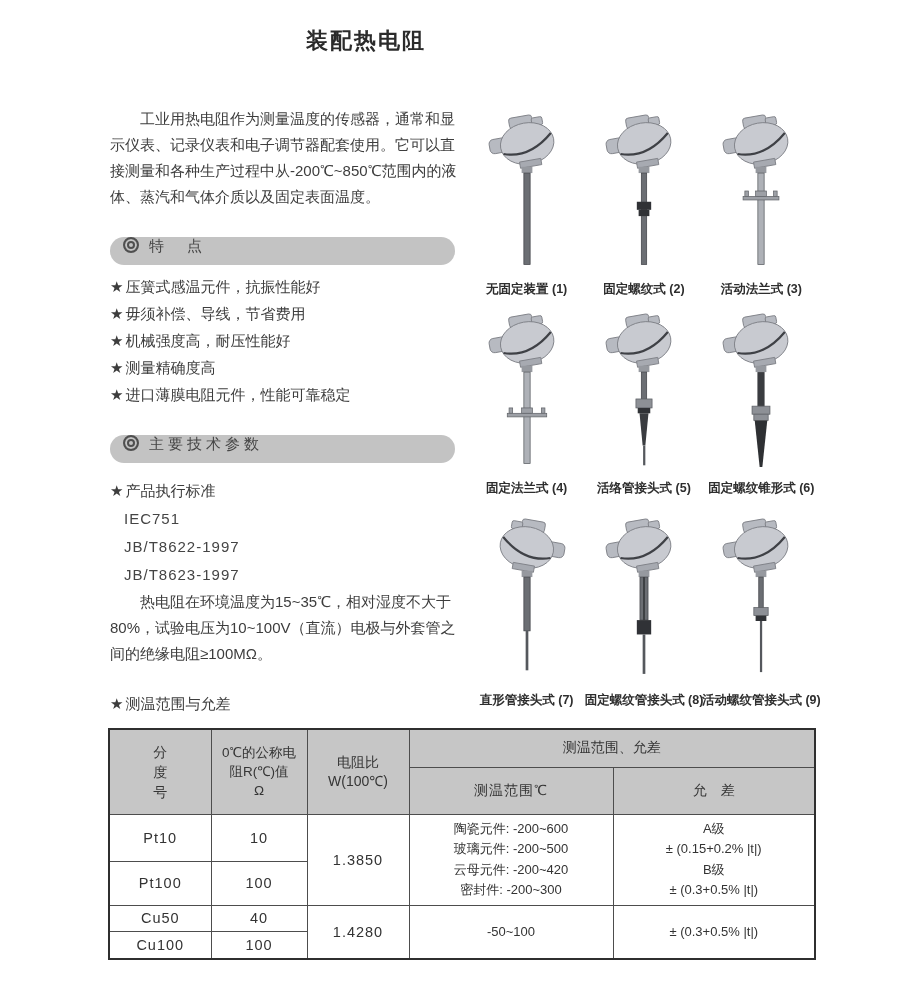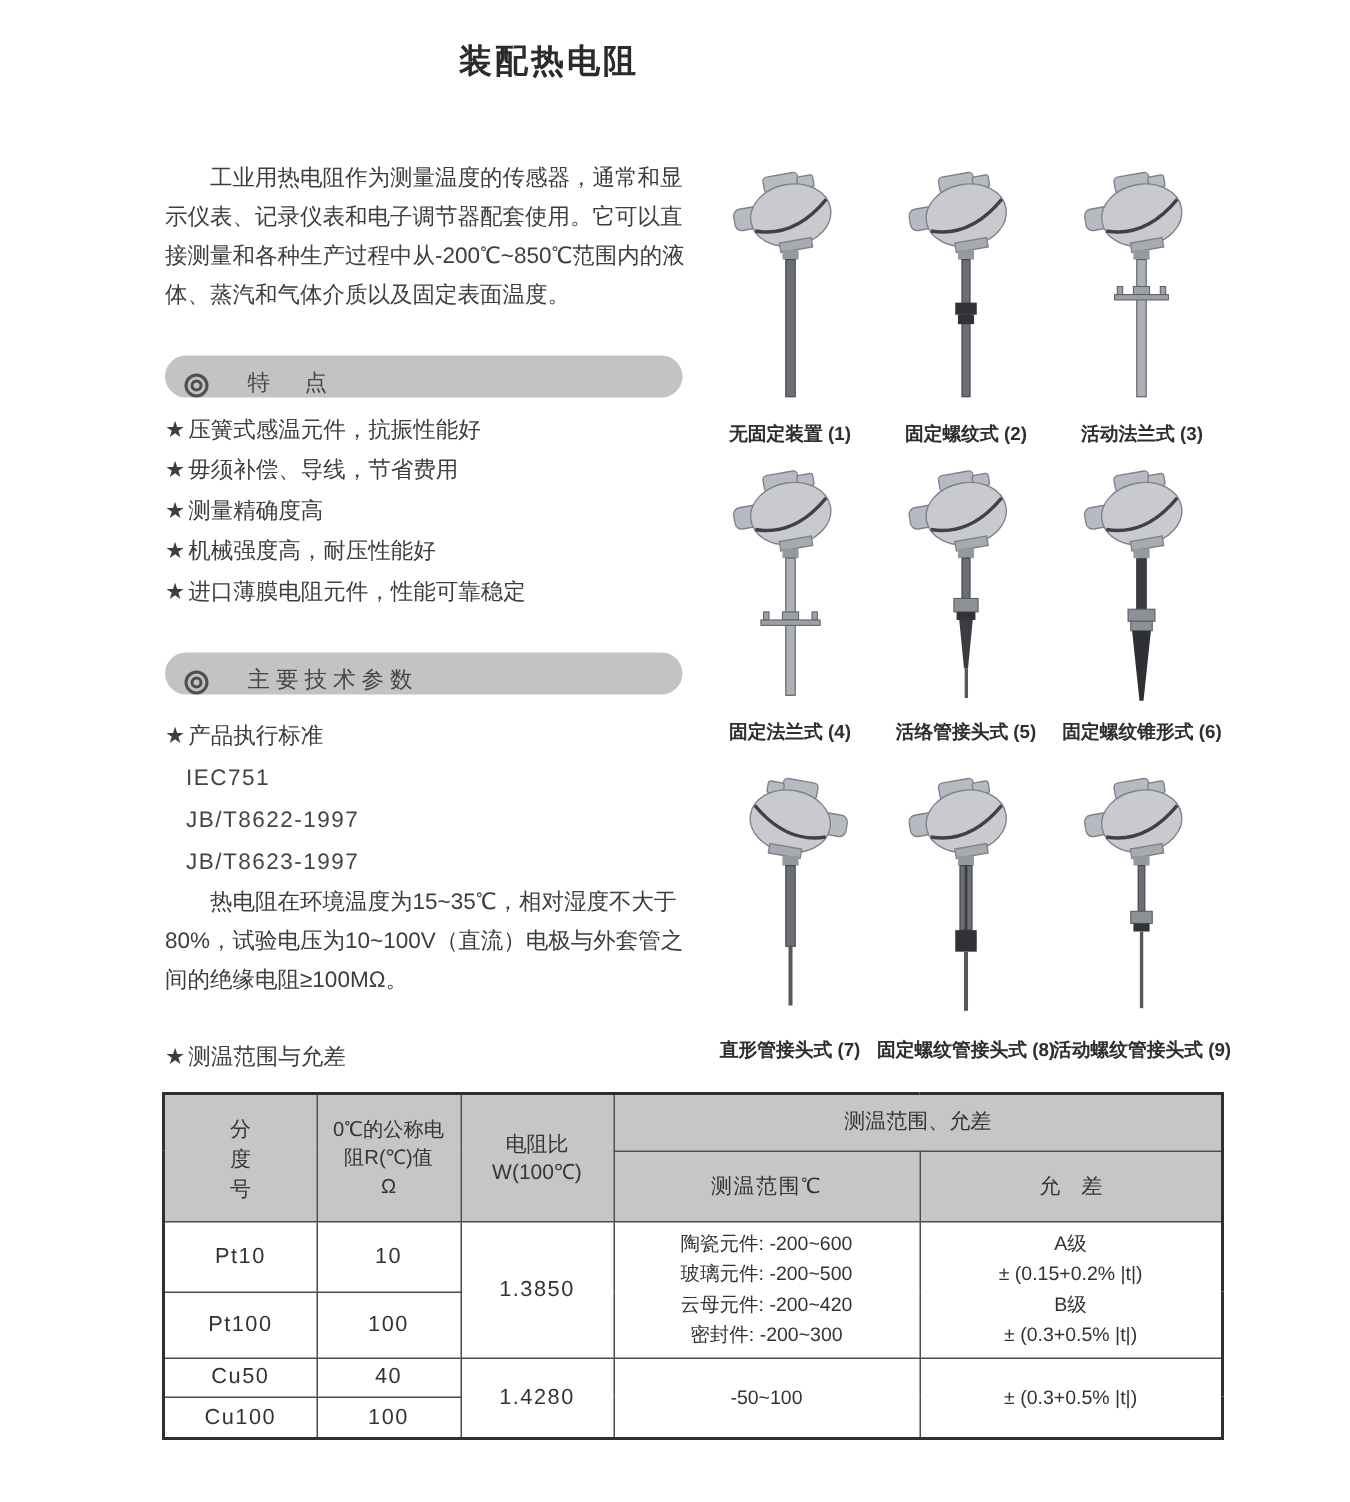--- a/index.html
+++ b/index.html
@@ -8,21 +8,21 @@
 
   
   .title{position:absolute;top:26px;left:0;width:732px;text-align:center;
          font-size:22px;font-weight:bold;color:#2b2b2b;letter-spacing:2px;margin:0;}
 
   
   .left-col{position:absolute;left:110px;top:106px;width:354px;}
   .intro{margin:0;font-size:15px;line-height:26px;text-indent:2em;color:#3d3d3d;}
 
   .badge{margin-top:27px;height:28px;width:345px;background:#c3c3c3;border-radius:14px;
-         display:flex;align-items:flex-end;padding-left:13px;box-sizing:border-box;gap:16px;}
+         display:flex;align-items:flex-start;padding-left:13px;box-sizing:border-box;}
   .ring{width:12px;height:12px;border:2px solid #4f4f4f;border-radius:50%;
         box-shadow:inset 0 0 0 2px #c3c3c3, inset 0 0 0 4px #4f4f4f;flex:none;}
   .badge-text{margin-left:10px;font-size:15px;color:#454545;letter-spacing:4px;}
 
   .feat-list{list-style:none;margin:8px 0 0 0;padding:0;}
   .feat-list li{font-size:15px;line-height:27px;color:#3d3d3d;}
   .star{margin-right:2px;color:#3d3d3d;}
 
   .tech{margin-top:14px;}
   .tech-heading{font-size:15px;line-height:28px;color:#3d3d3d;}
@@ -85,22 +85,22 @@
     <p class="intro">工业用热电阻作为测量温度的传感器，通常和显示仪表、记录仪表和电子调节器配套使用。它可以直接测量和各种生产过程中从-200℃~850℃范围内的液体、蒸汽和气体介质以及固定表面温度。</p>
 
     <div class="badge">
       <span class="ring"></span>
       <span class="badge-text">特　点</span>
     </div>
 
     <ul class="feat-list">
       <li><span class="star">★</span><span>压簧式感温元件，抗振性能好</span></li>
       <li><span class="star">★</span><span>毋须补偿、导线，节省费用</span></li>
+      <li><span class="star">★</span><span>机械强度高，耐压性能好</span></li>
       <li><span class="star">★</span><span>测量精确度高</span></li>
-      <li><span class="star">★</span><span>机械强度高，耐压性能好</span></li>
       <li><span class="star">★</span><span>进口薄膜电阻元件，性能可靠稳定</span></li>
     </ul>
 
     <div class="badge">
       <span class="ring"></span>
       <span class="badge-text">主要技术参数</span>
     </div>
 
     <div class="tech">
       <div class="tech-heading"><span class="star">★</span><span>产品执行标准</span></div>

